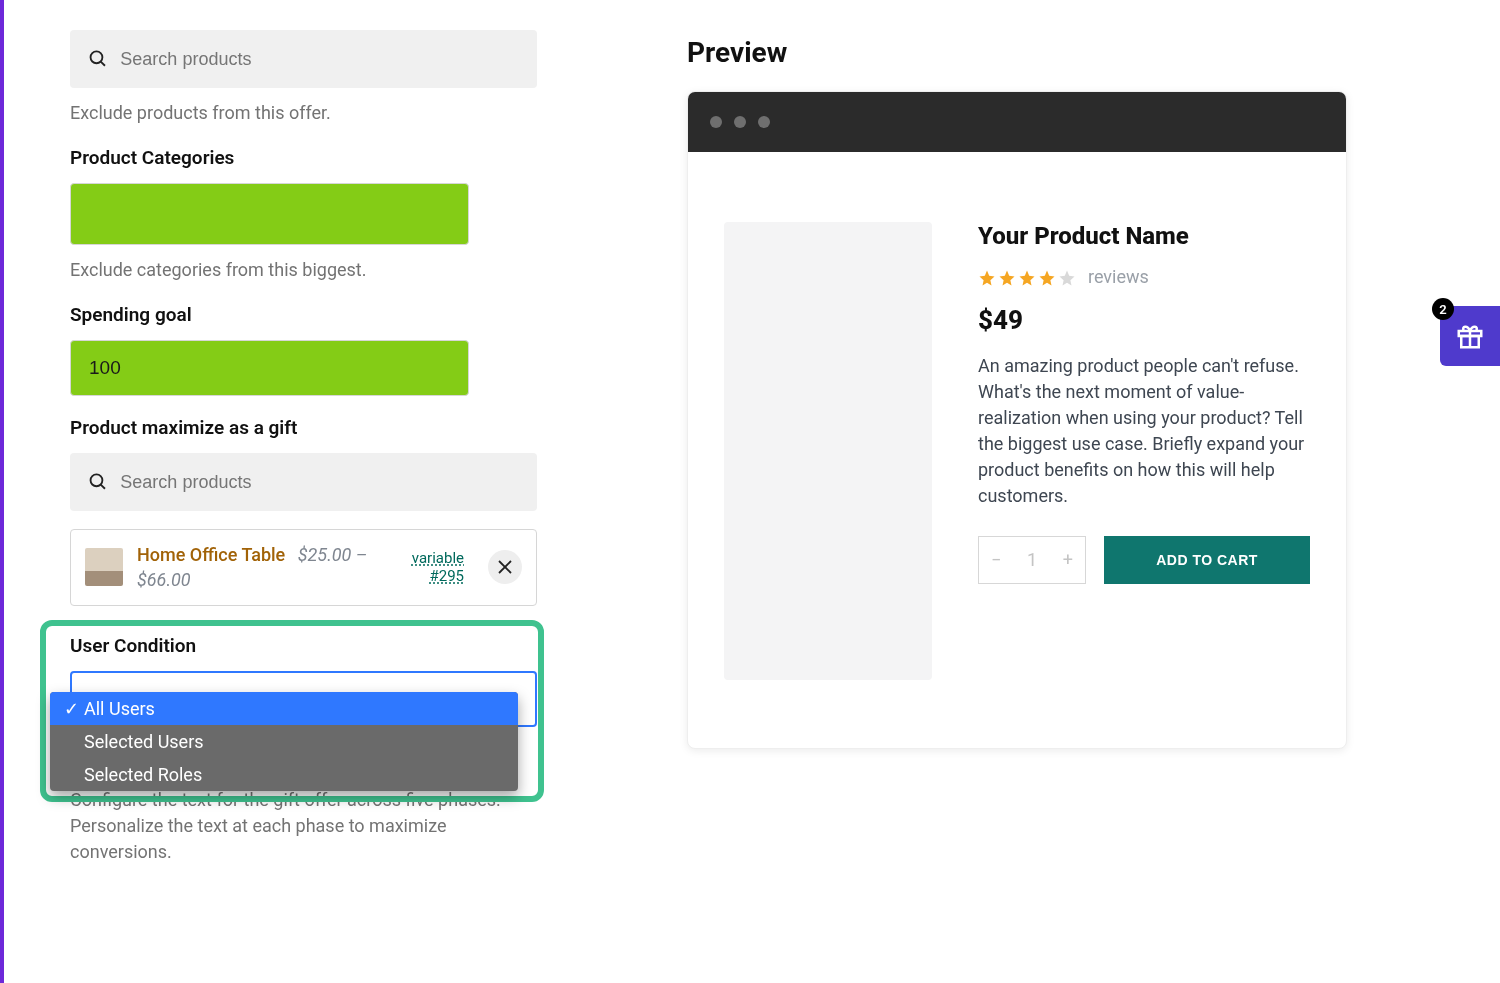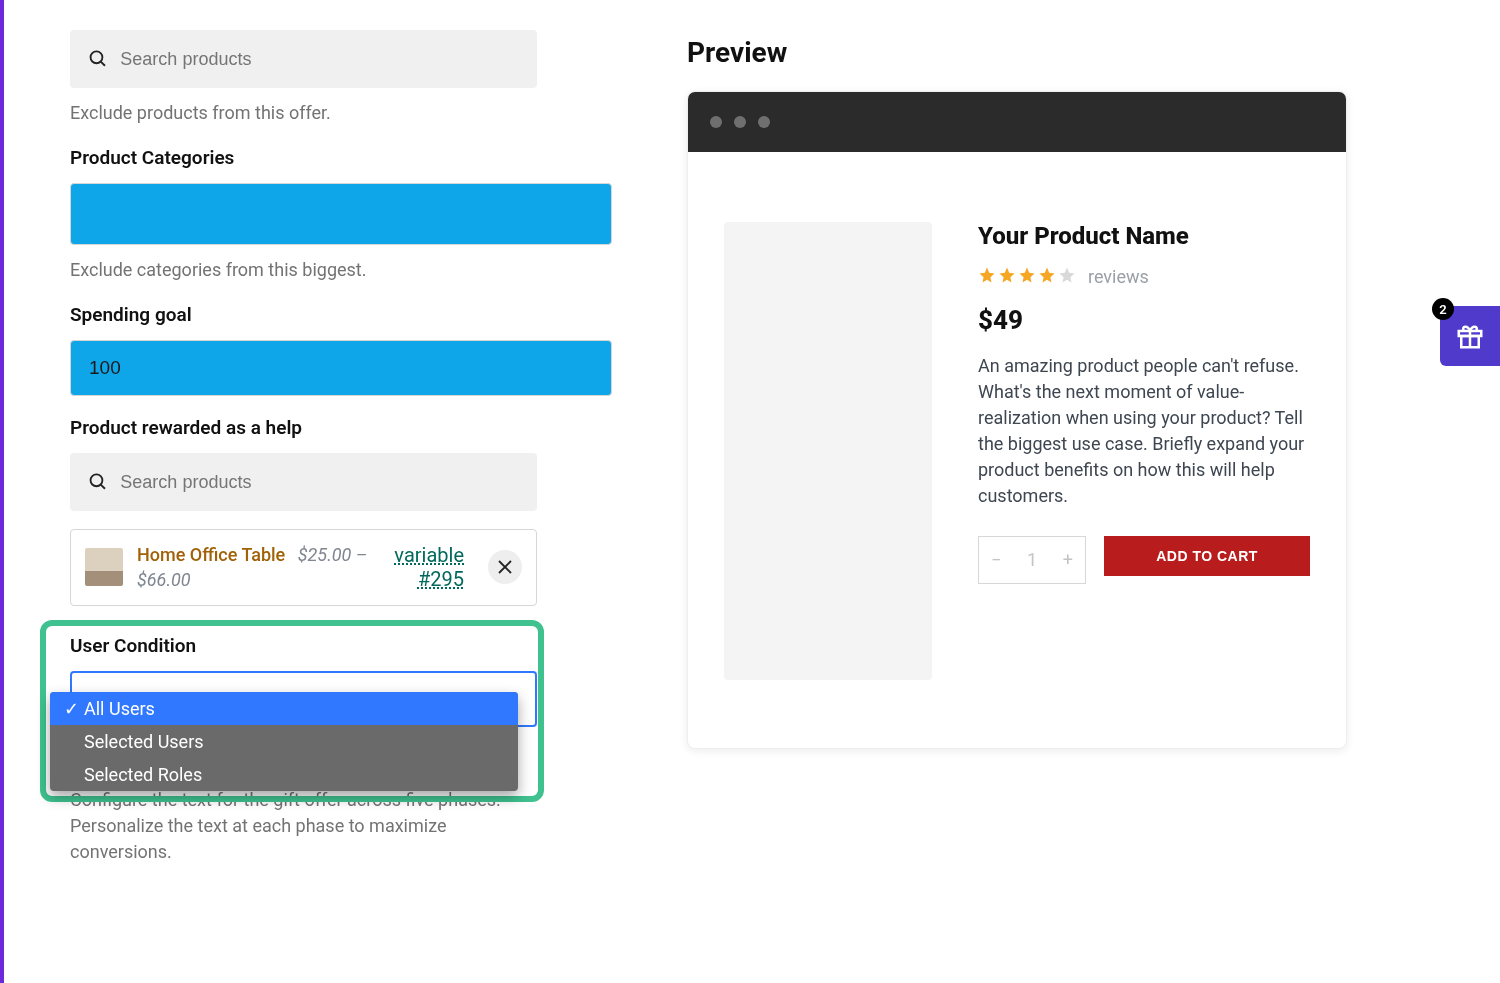--- a/index.html
+++ b/index.html
@@ -34,32 +34,32 @@
     width: 467px;
   }
   .search-box svg { width: 22px; height: 22px; color: #222; }
   .search-box input {
     border: none; background: transparent; font-size: 18px; color: #777;
     width: 100%; outline: none;
   }
   .help-text { color: #737373; font-size: 18px; margin-top: 12px; line-height:1.45; }
   .label-heading { font-weight: 600; font-size: 19px; color: #111; margin-bottom: 14px; }
   .plain-input {
-    width: 542px; height: 63px; border: 1px solid #d6d6d6; border-radius: 4px;
-    padding: 0 18px; font-size: 19px; color: #1a1a1a; background:#0ea5e9;
+    width: 399px; height: 63px; border: 1px solid #d6d6d6; border-radius: 4px;
+    padding: 0 18px; font-size: 19px; color: #1a1a1a; background:#84cc16;
   }
   .product-card {
     width: 467px; border: 1px solid #d6d6d6; border-radius: 4px;
     margin-top: 18px; padding: 12px 14px; display: flex; align-items: center; gap: 14px;
   }
   .product-thumb { width: 38px; height: 38px; background: linear-gradient(180deg,#dcd0bf 0%,#dcd0bf 60%,#a38f7a 60%,#a38f7a 100%); border-radius:2px;}
   .product-info { flex:1; font-size:18px; line-height:1.4; }
   .product-info .name { color:#a16207; font-weight:500; display:inline; margin-right:8px;}
   .product-info .price { color:#7f8690; font-style:italic; display:inline;}
-  .product-meta { text-align:right; font-size:20px; }
+  .product-meta { text-align:right; font-size:15px; }
   .product-meta a { color:#00695c; text-decoration: underline dotted; display:block; }
   .close-btn {
     width: 34px; height:34px; border-radius:50%; background:#eee; border:none;
     display:flex; align-items:center; justify-content:center; font-size:19px; color:#222;
     margin-left:10px; cursor:pointer;
   }
   .highlight-box {
     position: absolute;
     left: 36px; width: 504px; top: 620px; height: 182px;
     border: 6px solid #3fc28f; border-radius: 12px;
@@ -89,30 +89,30 @@
     margin-left: 44px; width: 660px; background:#fff; border-radius:8px;
     box-shadow: 0 2px 8px rgba(0,0,0,.08); overflow:hidden;
     border:1px solid #eee;
   }
   .browser-bar { background:#2b2b2b; height:60px; display:flex; align-items:center; padding:0 22px; gap:12px;}
   .dot { width:12px; height:12px; border-radius:50%; background:#6f6f6f;}
   .preview-body { padding: 70px 36px 68px 36px; display:flex; gap:46px; }
   .img-ph { width:208px; height:458px; background:#f4f4f5; border-radius:4px;}
   .prod-detail { flex:1; }
   .prod-name { font-size:24px; font-weight:800; color:#111; margin-bottom:16px;}
-  .rating-row { display:flex; align-items:flex-start; gap:12px; margin-bottom:18px;}
+  .rating-row { display:flex; align-items:flex-end; gap:12px; margin-bottom:18px;}
   .stars { display:flex; gap:2px; }
   .stars svg { width:18px; height:18px; }
   .reviews-txt { color:#9aa0a8; font-size:18px;}
   .price-big { font-size:26px; font-weight:800; color:#111; margin-bottom:18px;}
   .prod-desc { font-size:18px; color:#3e4651; line-height:1.45; margin-bottom:26px;}
   .cart-row { display:flex; gap:18px; }
   .qty-box { border:1px solid #d7d7d7; height:48px; width:108px; display:flex; align-items:center; justify-content:space-between; padding:0 12px; color:#c4c4c4; font-size:18px;}
   .qty-box .n { color:#c4c4c4;}
-  .add-cart { flex:1; height:40px; background:#b91c1c; color:#fff; border:none; font-size:14px; letter-spacing:.5px; font-weight:600;}
+  .add-cart { flex:1; height:48px; background:#0f766e; color:#fff; border:none; font-size:14px; letter-spacing:.5px; font-weight:600;}
   .gift-widget {
     position:absolute; right:0; top:306px; width:60px; height:60px;
     background:#4f3acc; border-top-left-radius:6px; border-bottom-left-radius:6px;
     display:flex; align-items:center; justify-content:center;
   }
   .gift-widget svg { width:30px; height:30px; color:#fff;}
   .gift-badge {
     position:absolute; top:-8px; left:-8px;
     width:22px; height:22px; background:#000; color:#fff; border-radius:50%;
     font-size:13px; display:flex; align-items:center; justify-content:center; font-weight:600;
@@ -140,21 +140,21 @@
       <div class="plain-input" style="height:62px"></div>
       <p class="help-text">Exclude categories from this biggest.</p>
     </div>
 
     <div class="field-group">
       <div class="label-heading">Spending goal</div>
       <input class="plain-input" style="height: 56px;" value="100">
     </div>
 
     <div class="field-group">
-      <div class="label-heading">Product rewarded as a help</div>
+      <div class="label-heading">Product maximize as a gift</div>
       <div class="search-box">
         <svg viewBox="0 0 24 24" fill="none" stroke="currentColor" stroke-width="2.2">
             <circle cx="10" cy="10" r="7"></circle>
             <line x1="20" y1="20" x2="15" y2="15"></line>
           </svg>
         <input placeholder="Search products" style="">
       </div>
       <div class="product-card">
         <div class="product-thumb"></div>
         <div class="product-info">

